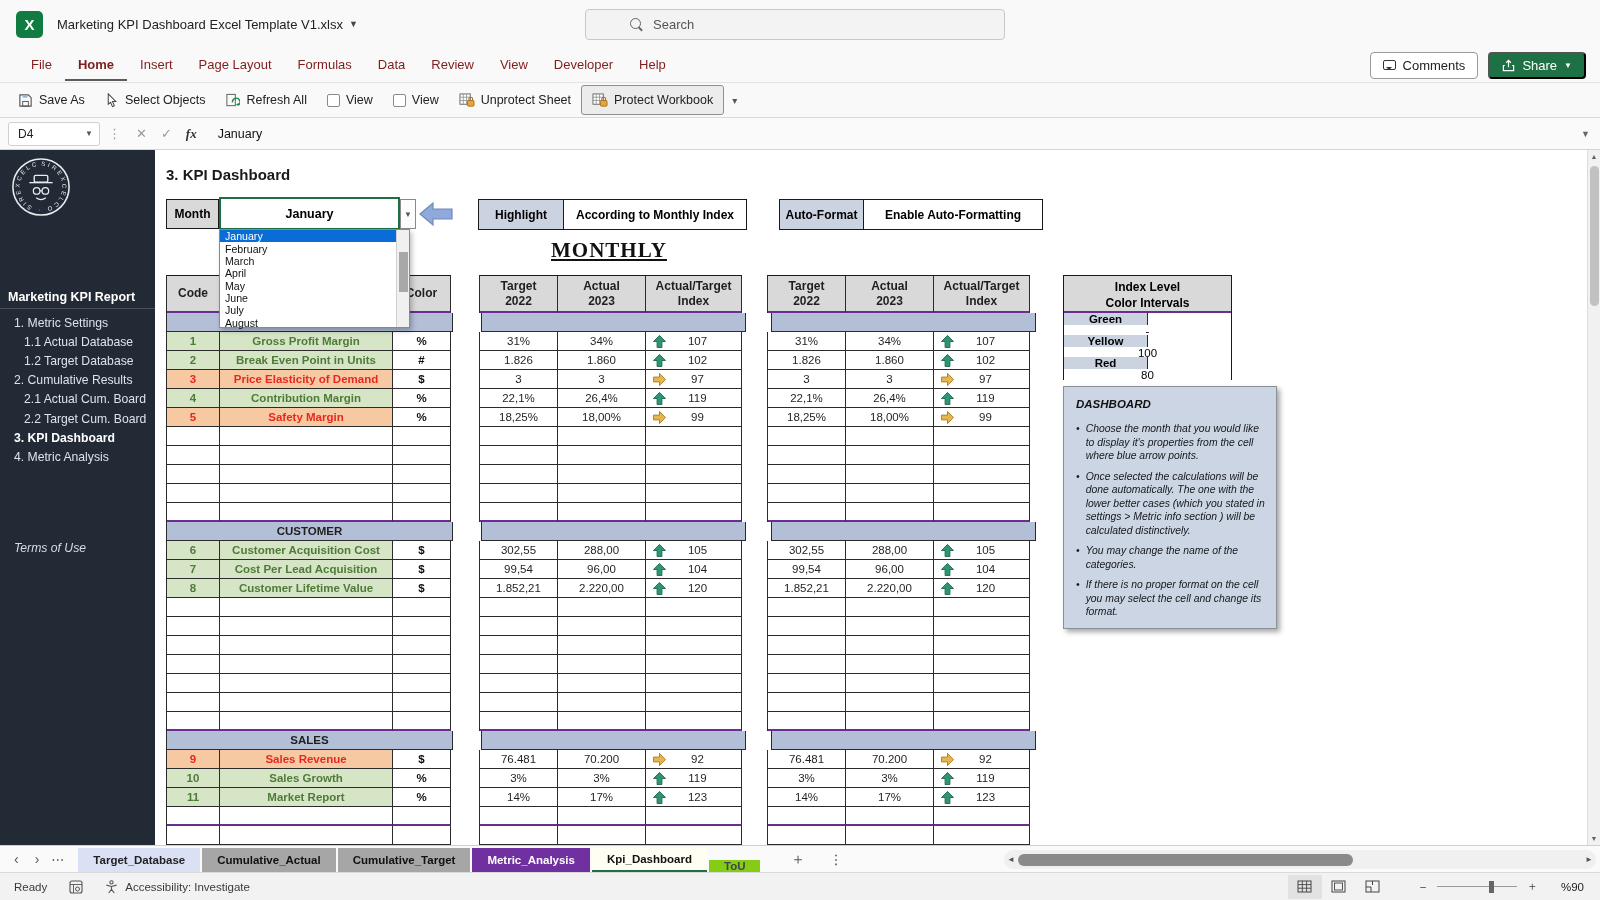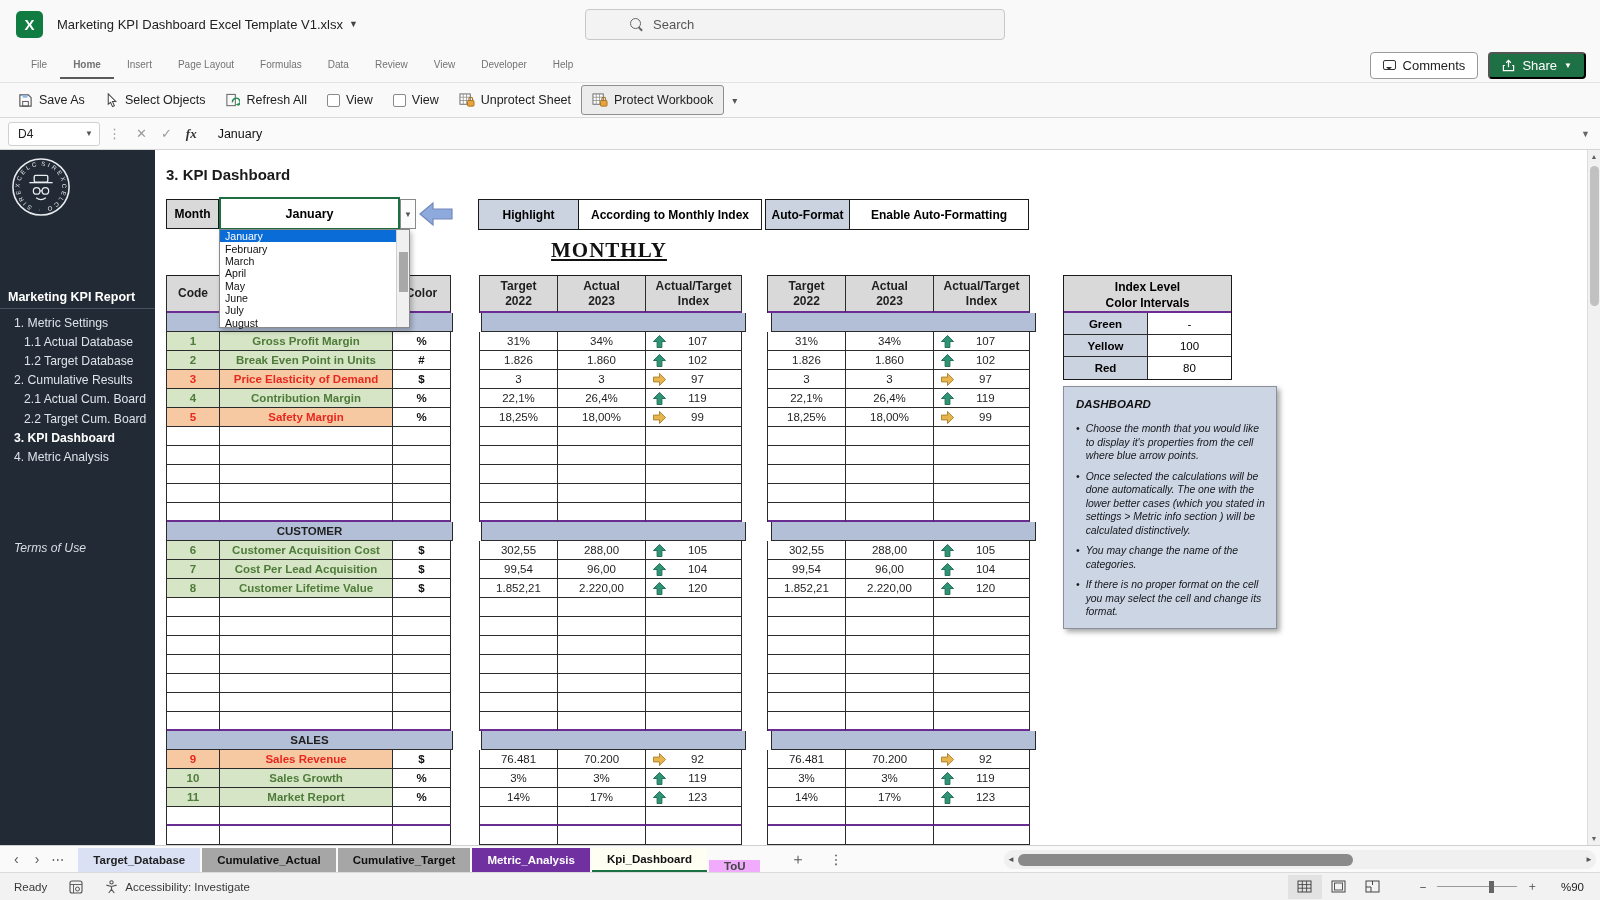--- a/index.html
+++ b/index.html
@@ -19,21 +19,21 @@
   .avatar { width:27px; height:27px; border-radius:50%; background:#8a1fa8; color:#fff; font-size:10px; display:flex; align-items:center; justify-content:center; margin-right:18px; }
   .tb-ic { width:44px; height:48px; display:flex; align-items:center; justify-content:center; color:#333; font-size:15px; }
   .win-btn { width:46px; height:48px; display:flex; align-items:center; justify-content:center; color:#333; }
   .min-glyph { width:11px; height:1.4px; background:#333; display:block; }
   .restore-glyph { width:10px; height:10px; border:1.3px solid #333; border-radius:2px; position:relative; }
   .restore-glyph::before { content:""; position:absolute; width:10px; height:10px; border-top:1.3px solid #333; border-right:1.3px solid #333; border-radius:2px; left:1.5px; top:-4px; }
   .close-glyph { font-size:17px; font-weight:400; }
 
   
   .ribbonrow { height:34px; background:#f9f9f9; display:flex; align-items:center; position:relative; }
-  .rtab { font-size:10px; color:#737373; padding:7px 13px; cursor:default; }
+  .rtab { font-size:13px; color:#7f1d1d; padding:7px 13px; cursor:default; }
   .rtab.first { margin-left:18px; }
   .rtab.active { font-weight:bold; border-bottom:2.5px solid #5b5b5b; }
   .ribbon-right { position:absolute; right:14px; display:flex; gap:10px; align-items:center; }
   .comments-btn { border:1px solid #9a9a9a; border-radius:4px; background:#fff; font-size:13px; color:#222; height:27px; padding:0 12px; display:flex; align-items:center; gap:7px; }
   .bubble { width:13px; height:10px; border:1.3px solid #333; border-radius:2px; position:relative; }
   .bubble::after { content:""; position:absolute; left:2px; bottom:-4px; border:3px solid transparent; border-top-color:#333; }
   .share-btn { background:#1e7145; border-radius:4px; color:#fff; font-size:13px; height:27px; padding:0 12px; display:flex; align-items:center; gap:7px; }
   .share-chev { font-size:8px; }
 
   
@@ -79,22 +79,22 @@
   .dropdown { position:absolute; left:64px; top:79px; width:191px; height:99px; background:#fff; border:1px solid #8a8a8a; z-index:50; box-shadow:2px 3px 5px rgba(0,0,0,.25); }
   .opt { height:12.35px; font-size:10.6px; color:#111; padding-left:5px; display:flex; align-items:center; }
   .opt.sel { background:#0a6cd6; color:#fff; }
   .dd-scroll { position:absolute; right:0; top:0; bottom:0; width:13px; background:#f0f0f0; border-left:1px solid #d0d0d0; }
   .dd-thumb { position:absolute; right:1.5px; top:22px; width:9px; height:40px; background:#a8a8a8; }
 
   
   .pairbox { position:absolute; top:49px; height:31px; display:flex; border:1.5px solid #1a1a1a; }
   .pairbox .pl { background:#ccd3e0; font-size:12px; font-weight:bold; display:flex; align-items:center; justify-content:center; border-right:1.5px solid #1a1a1a; }
   .pairbox .pv { background:#fff; font-size:12px; font-weight:bold; display:flex; align-items:center; justify-content:center; }
-  #highlight-box { left:323px; } #highlight-box .pl { width:100px; } #highlight-box .pv { width:182px; }
-  #autoformat-box { left:610px; } #autoformat-box .pl { width:84px; } #autoformat-box .pv { width:178px; }
+  #highlight-box { left:323px; } #highlight-box .pl { width:85px; } #highlight-box .pv { width:182px; }
+  #autoformat-box { left:624px; } #autoformat-box .pl { width:84px; } #autoformat-box .pv { width:178px; }
 
   .section-title { position:absolute; top:88px; width:262px; text-align:center; font-family:"Liberation Serif", serif; font-size:21px; font-weight:600; letter-spacing:1px; text-decoration:underline; color:#111; }
   #monthly-title { left:323px; } #cumulative-title { left:610px; }
 
   
   .kpi-table { position:absolute; left:11px; top:125px; }
   .strip { display:flex; }
   .blk { display:flex; border-left:1px solid #2b2b2b; }
   .sp1 { width:28px; } .sp2 { width:25px; }
   .c { border-right:1px solid #2b2b2b; border-bottom:1px solid #2b2b2b; height:19px; display:flex; align-items:center; justify-content:center; font-size:11.5px; color:#1f1f1f; background:#fff; overflow:hidden; }
@@ -106,21 +106,21 @@
   .c.namec { font-weight:bold; }
   .c.codec { font-weight:bold; }
   .c.unitc { font-weight:bold; color:#111; }
   .c.idx { justify-content:flex-start; }
   .c .arr { margin-left:7px; display:flex; align-items:center; }
   .c .num { flex:1; text-align:center; margin-right:12px; }
 
   
   .idx-table { position:absolute; left:908px; top:125px; width:169px; border:1.5px solid #1a1a1a; }
   .idx-hdr { height:37px; background:#d9d9d9; border-bottom:2px solid #6a2d91; font-size:12px; font-weight:bold; text-align:center; line-height:1.3; padding-top:4px; }
-  .idx-row { display:flex; height:22px; border-bottom:1px solid #2b2b2b; }
+  .idx-row { display:flex; height:22px; border-bottom:1px solid #2b2b2b;flex-direction:column; }
   .idx-row:last-child { border-bottom:none; }
   .idx-row .il { width:84px; background:#ccd3e0; font-weight:bold; font-size:11.5px; display:flex; align-items:center; justify-content:center; border-right:1px solid #2b2b2b; }
   .idx-row .iv { flex:1; background:#fff; font-size:11.5px; display:flex; align-items:center; justify-content:center; }
 
   
   .note { position:absolute; left:908px; top:236px; width:214px; height:243px; background:#ccd5e3; border:1px solid #8a8f98; box-shadow:3px 3px 5px rgba(0,0,0,.35); padding:11px 10px 0 12px; }
   .note-title { font-size:11.5px; font-weight:bold; font-style:italic; color:#111; margin-bottom:12px; }
   .note-b { display:flex; gap:6px; font-size:10.4px; font-style:italic; color:#15171c; line-height:1.3; margin-bottom:7px; }
   .note-b .dot { flex:0 0 auto; }
 
@@ -132,21 +132,21 @@
 
   
   .tabbar { height:27px; background:#fafafa; border-top:1px solid #cfcfcf; display:flex; align-items:stretch; position:relative; }
   .nav-arrows { display:flex; align-items:center; color:#555; gap:16px; padding:0 12px 0 14px; font-size:14px; }
   .tab-dots { color:#333; font-size:13px; margin-right:14px; display:flex; align-items:center; }
   .stab { display:flex; align-items:center; padding:0 15px; font-size:11.5px; font-weight:600; margin-right:2px; color:#222; }
   .stab.lavender { background:#dbe1f5; }
   .stab.gray { background:#a6a6a6; color:#111; }
   .stab.purple { background:#7030a0; color:#fff; }
   .stab.active { background:#fffef2; color:#111; font-weight:bold; border-bottom:2.5px solid #1e7145; }
-  .stab.plain { background:#f0abfc; color:#444;margin-top:12px; }
+  .stab.plain { background:#84cc16; color:#444;margin-top:12px; }
   .tab-plus { display:flex; align-items:center; color:#555; font-size:15px; padding:0 24px 0 28px; }
   .tab-kebab { display:flex; align-items:center; color:#333; font-size:13px; padding-right:16px; }
   .hscroll { position:absolute; right:4px; top:4px; width:592px; height:19px; background:#f0f0f0; border-radius:9px; }
   .hs-arrow { position:absolute; top:0; height:19px; width:14px; color:#555; font-size:8px; display:flex; align-items:center; justify-content:center; }
   .hs-arrow.left { left:0; } .hs-arrow.right { right:0; }
   .hs-thumb { position:absolute; left:14px; top:3.5px; width:335px; height:12px; background:#8a8a8a; border-radius:6px; }
 
   
   .statusbar { height:28px; background:#f2f2f2; border-top:1px solid #dadada; display:flex; align-items:center; font-size:11.5px; color:#3a3a3a; position:relative; }
   .sb-ready { margin-left:14px; }

